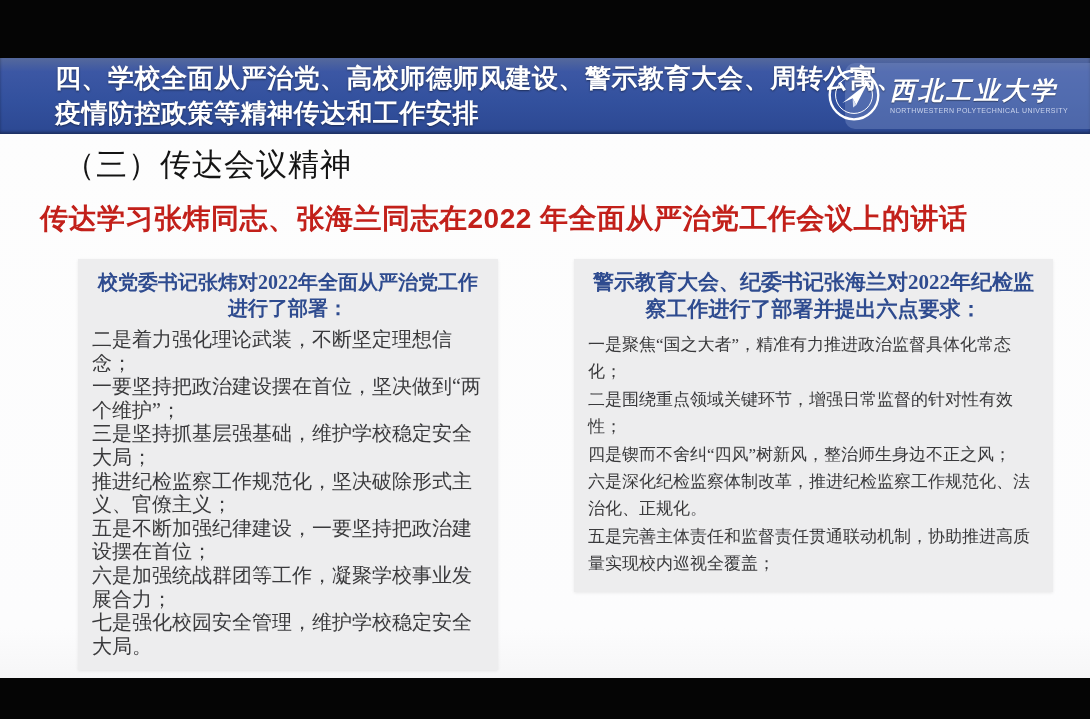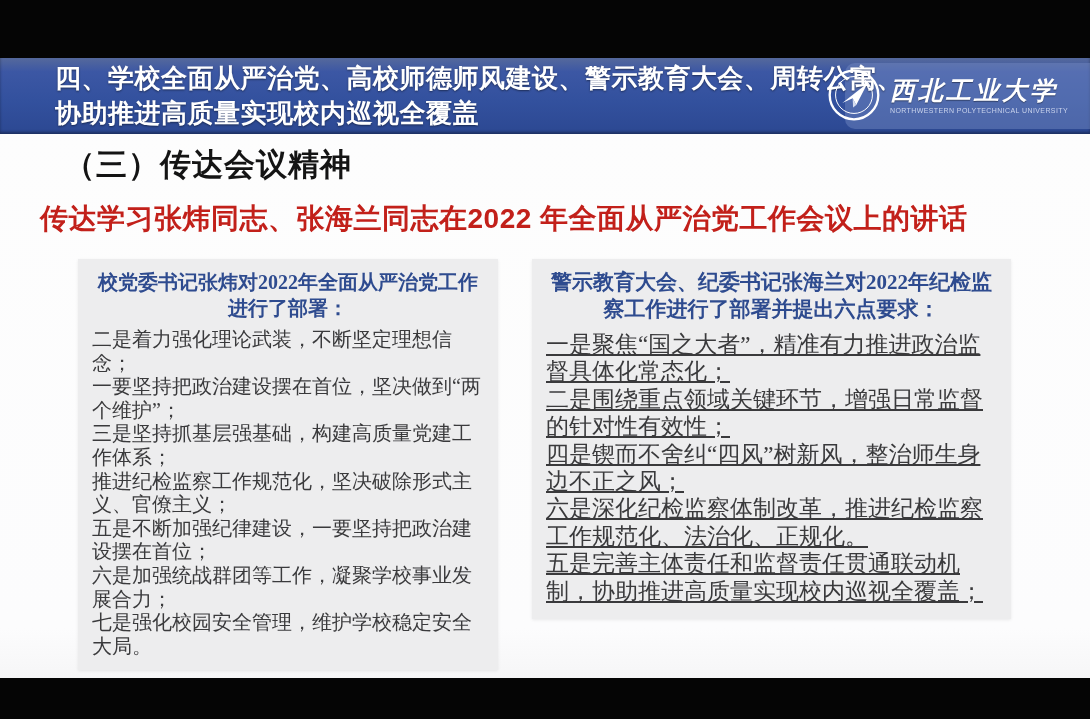--- a/index.html
+++ b/index.html
@@ -80,73 +80,73 @@
     letter-spacing: 0.4px;
     margin-top: 2px;
     white-space: nowrap;
   }
 
   
   .section-title {
     margin: 10px 0 0 64px;
     color: #141414;
     font-size: 31px;
-    font-weight: bold;
+    font-weight: normal;
     letter-spacing: 1px;
   }
   .subtitle {
     margin: 14px 40px 0 40px;
     color: #c2201a;
     font-size: 28px;
     font-weight: bold;
     letter-spacing: 0.5px;
     white-space: nowrap;
   }
 
   
   .panels {
     display: flex;
     align-items: flex-start;
     margin: 21px 0 0 78px;
-    gap: 34px;
+    gap: 76px;
   }
   .panel {
     background: #ededee;
     box-shadow: 0 1px 3px rgba(0,0,0,.08);
     font-family: "Liberation Serif", "DejaVu Serif", serif;
     color: #3a3a3c;
   }
   .panel.left  { width: 392px; padding: 10px 14px 12px 14px; }
   .panel.right { width: 451px; padding: 10px 14px 14px 14px; }
 
   .panel-heading {
     text-align: center;
     color: #2e4b8f;
     font-weight: 600;
   }
   .panel.left  .panel-heading { font-size: 20px; line-height: 26px; margin-bottom: 7px; }
   .panel.right .panel-heading { font-size: 21px; line-height: 27px; margin-bottom: 8px; }
 
   .panel.left  .panel-item { font-size: 20px; line-height: 23.6px; }
-  .panel.right .panel-item { font-size: 23px; line-height: 27.4px; text-decoration: underline; }
+  .panel.right .panel-item { font-size: 17px; line-height: 27.4px; }
 </style>
 </head>
 <body>
 
 <div class="frame">
 
   <div class="letterbox top"></div>
 
   <div class="slide">
 
     <div class="header-band">
       <div class="logo-backdrop"></div>
       <div class="header-text">
         <div>四、学校全面从严治党、高校师德师风建设、警示教育大会、周转公寓、</div>
-        <div>协助推进高质量实现校内巡视全覆盖</div>
+        <div>疫情防控政策等精神传达和工作安排</div>
       </div>
       <div class="logo">
         <div class="emblem">
           <svg viewBox="0 0 60 60" width="54" height="54" aria-hidden="true">
             <circle cx="30" cy="30" r="27" fill="none" stroke="#ffffff" stroke-width="2.6"></circle>
             <circle cx="30" cy="30" r="20.5" fill="none" stroke="#ffffff" stroke-width="1.1"></circle>
             <path d="M17 39 L45 17 L32.5 41 L28.5 33.5 Z" fill="#ffffff"></path>
             <path d="M28.5 33.5 L32.5 41 L29 44 Z" fill="#d7deef"></path>
           </svg>
         </div>
@@ -160,21 +160,21 @@
     <div class="section-title">（三）传达会议精神</div>
 
     <div class="subtitle">传达学习张炜同志、张海兰同志在2022 年全面从严治党工作会议上的讲话</div>
 
     <div class="panels">
 
       <div class="panel left">
         <div class="panel-heading">校党委书记张炜对2022年全面从严治党工作进行了部署：</div>
         <div class="panel-item">二是着力强化理论武装，不断坚定理想信念；</div>
         <div class="panel-item">一要坚持把政治建设摆在首位，坚决做到“两个维护”；</div>
-        <div class="panel-item">三是坚持抓基层强基础，构建高质量党建工作体系；</div>
+        <div class="panel-item">三是坚持抓基层强基础，维护学校稳定安全大局；</div>
         <div class="panel-item">推进纪检监察工作规范化，坚决破除形式主义、官僚主义；</div>
         <div class="panel-item">五是不断加强纪律建设，一要坚持把政治建设摆在首位；</div>
         <div class="panel-item">六是加强统战群团等工作，凝聚学校事业发展合力；</div>
         <div class="panel-item">七是强化校园安全管理，维护学校稳定安全大局。</div>
       </div>
 
       <div class="panel right">
         <div class="panel-heading">警示教育大会、纪委书记张海兰对2022年纪检监察工作进行了部署并提出六点要求：</div>
         <div class="panel-item">一是聚焦“国之大者”，精准有力推进政治监督具体化常态化；</div>
         <div class="panel-item">二是围绕重点领域关键环节，增强日常监督的针对性有效性；</div>

